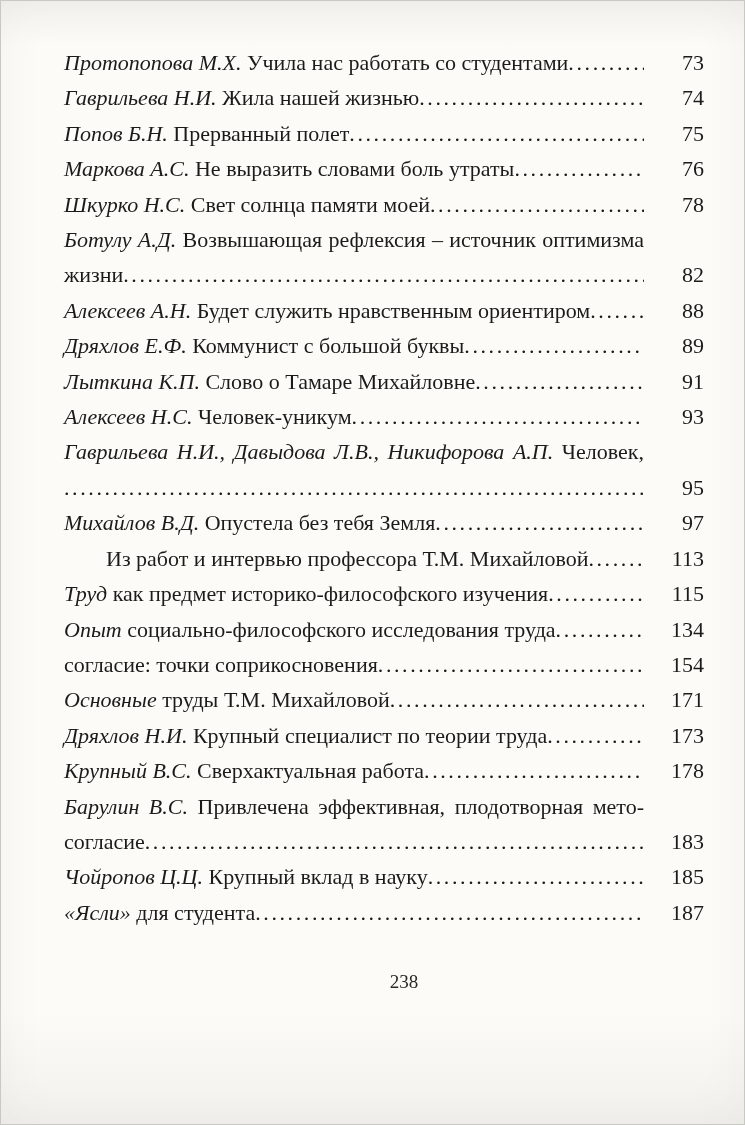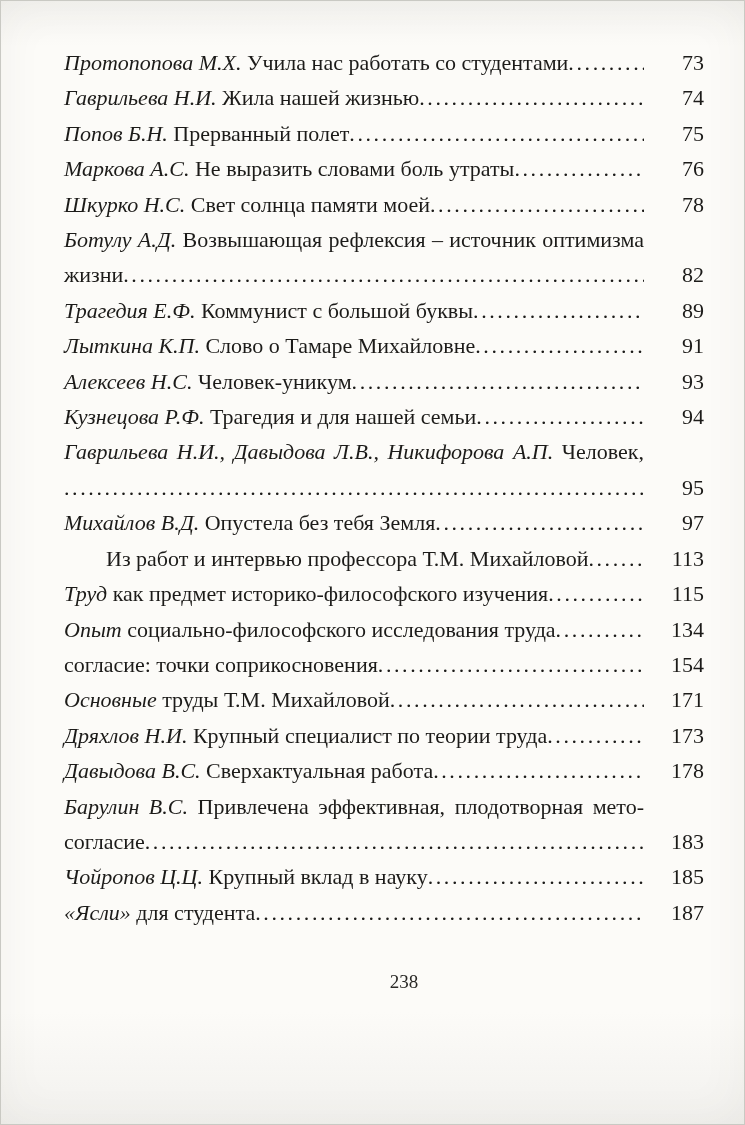--- a/index.html
+++ b/index.html
@@ -76,38 +76,38 @@
         <span class="leader"></span>
         <span class="num">78</span>
       </div>
       <div class="row jrow"><span><span class="it">Ботулу А.Д.</span><span> Возвышающая рефлексия – источник оптимизма</span></span></div>
       <div class="row">
         <span><span>жизни</span></span>
         <span class="leader"></span>
         <span class="num">82</span>
       </div>
       <div class="row">
-        <span><span class="it">Трагедия Е.Ф.</span><span> Коммунист с большой буквы</span></span>
+        <span><span class="it">Алексеев А.Н.</span><span> Будет служить нравственным ориентиром</span></span>
+        <span class="leader"></span>
+        <span class="num">88</span>
+      </div>
+      <div class="row">
+        <span><span class="it">Дряхлов Е.Ф.</span><span> Коммунист с большой буквы</span></span>
         <span class="leader"></span>
         <span class="num">89</span>
       </div>
       <div class="row">
         <span><span class="it">Лыткина К.П.</span><span> Слово о Тамаре Михайловне</span></span>
         <span class="leader"></span>
         <span class="num">91</span>
       </div>
       <div class="row">
         <span><span class="it">Алексеев Н.С.</span><span> Человек-уникум</span></span>
         <span class="leader"></span>
         <span class="num">93</span>
-      </div>
-      <div class="row">
-        <span><span class="it">Кузнецова Р.Ф.</span><span> Трагедия и для нашей семьи</span></span>
-        <span class="leader"></span>
-        <span class="num">94</span>
       </div>
       <div class="row jrow"><span><span class="it">Гаврильева Н.И., Давыдова Л.В., Никифорова А.П.</span><span> Человек,</span></span></div>
       <div class="row">
         <span class="leader"></span>
         <span class="num">95</span>
       </div>
       <div class="row">
         <span><span class="it">Михайлов В.Д.</span><span> Опустела без тебя Земля</span></span>
         <span class="leader"></span>
         <span class="num">97</span>
@@ -136,21 +136,21 @@
         <span><span class="it">Основные</span><span> труды Т.М. Михайловой</span></span>
         <span class="leader"></span>
         <span class="num">171</span>
       </div>
       <div class="row">
         <span><span class="it">Дряхлов Н.И.</span><span> Крупный специалист по теории труда</span></span>
         <span class="leader"></span>
         <span class="num">173</span>
       </div>
       <div class="row">
-        <span><span class="it">Давыдова В.С.</span><span> Сверхактуальная работа</span></span>
+        <span><span class="it">Крупный В.С.</span><span> Сверхактуальная работа</span></span>
         <span class="leader"></span>
         <span class="num">178</span>
       </div>
       <div class="row jrow"><span><span class="it">Барулин В.С.</span><span> Привлечена эффективная, плодотворная мето-</span></span></div>
       <div class="row">
         <span><span>согласие</span></span>
         <span class="leader"></span>
         <span class="num">183</span>
       </div>
       <div class="row">

